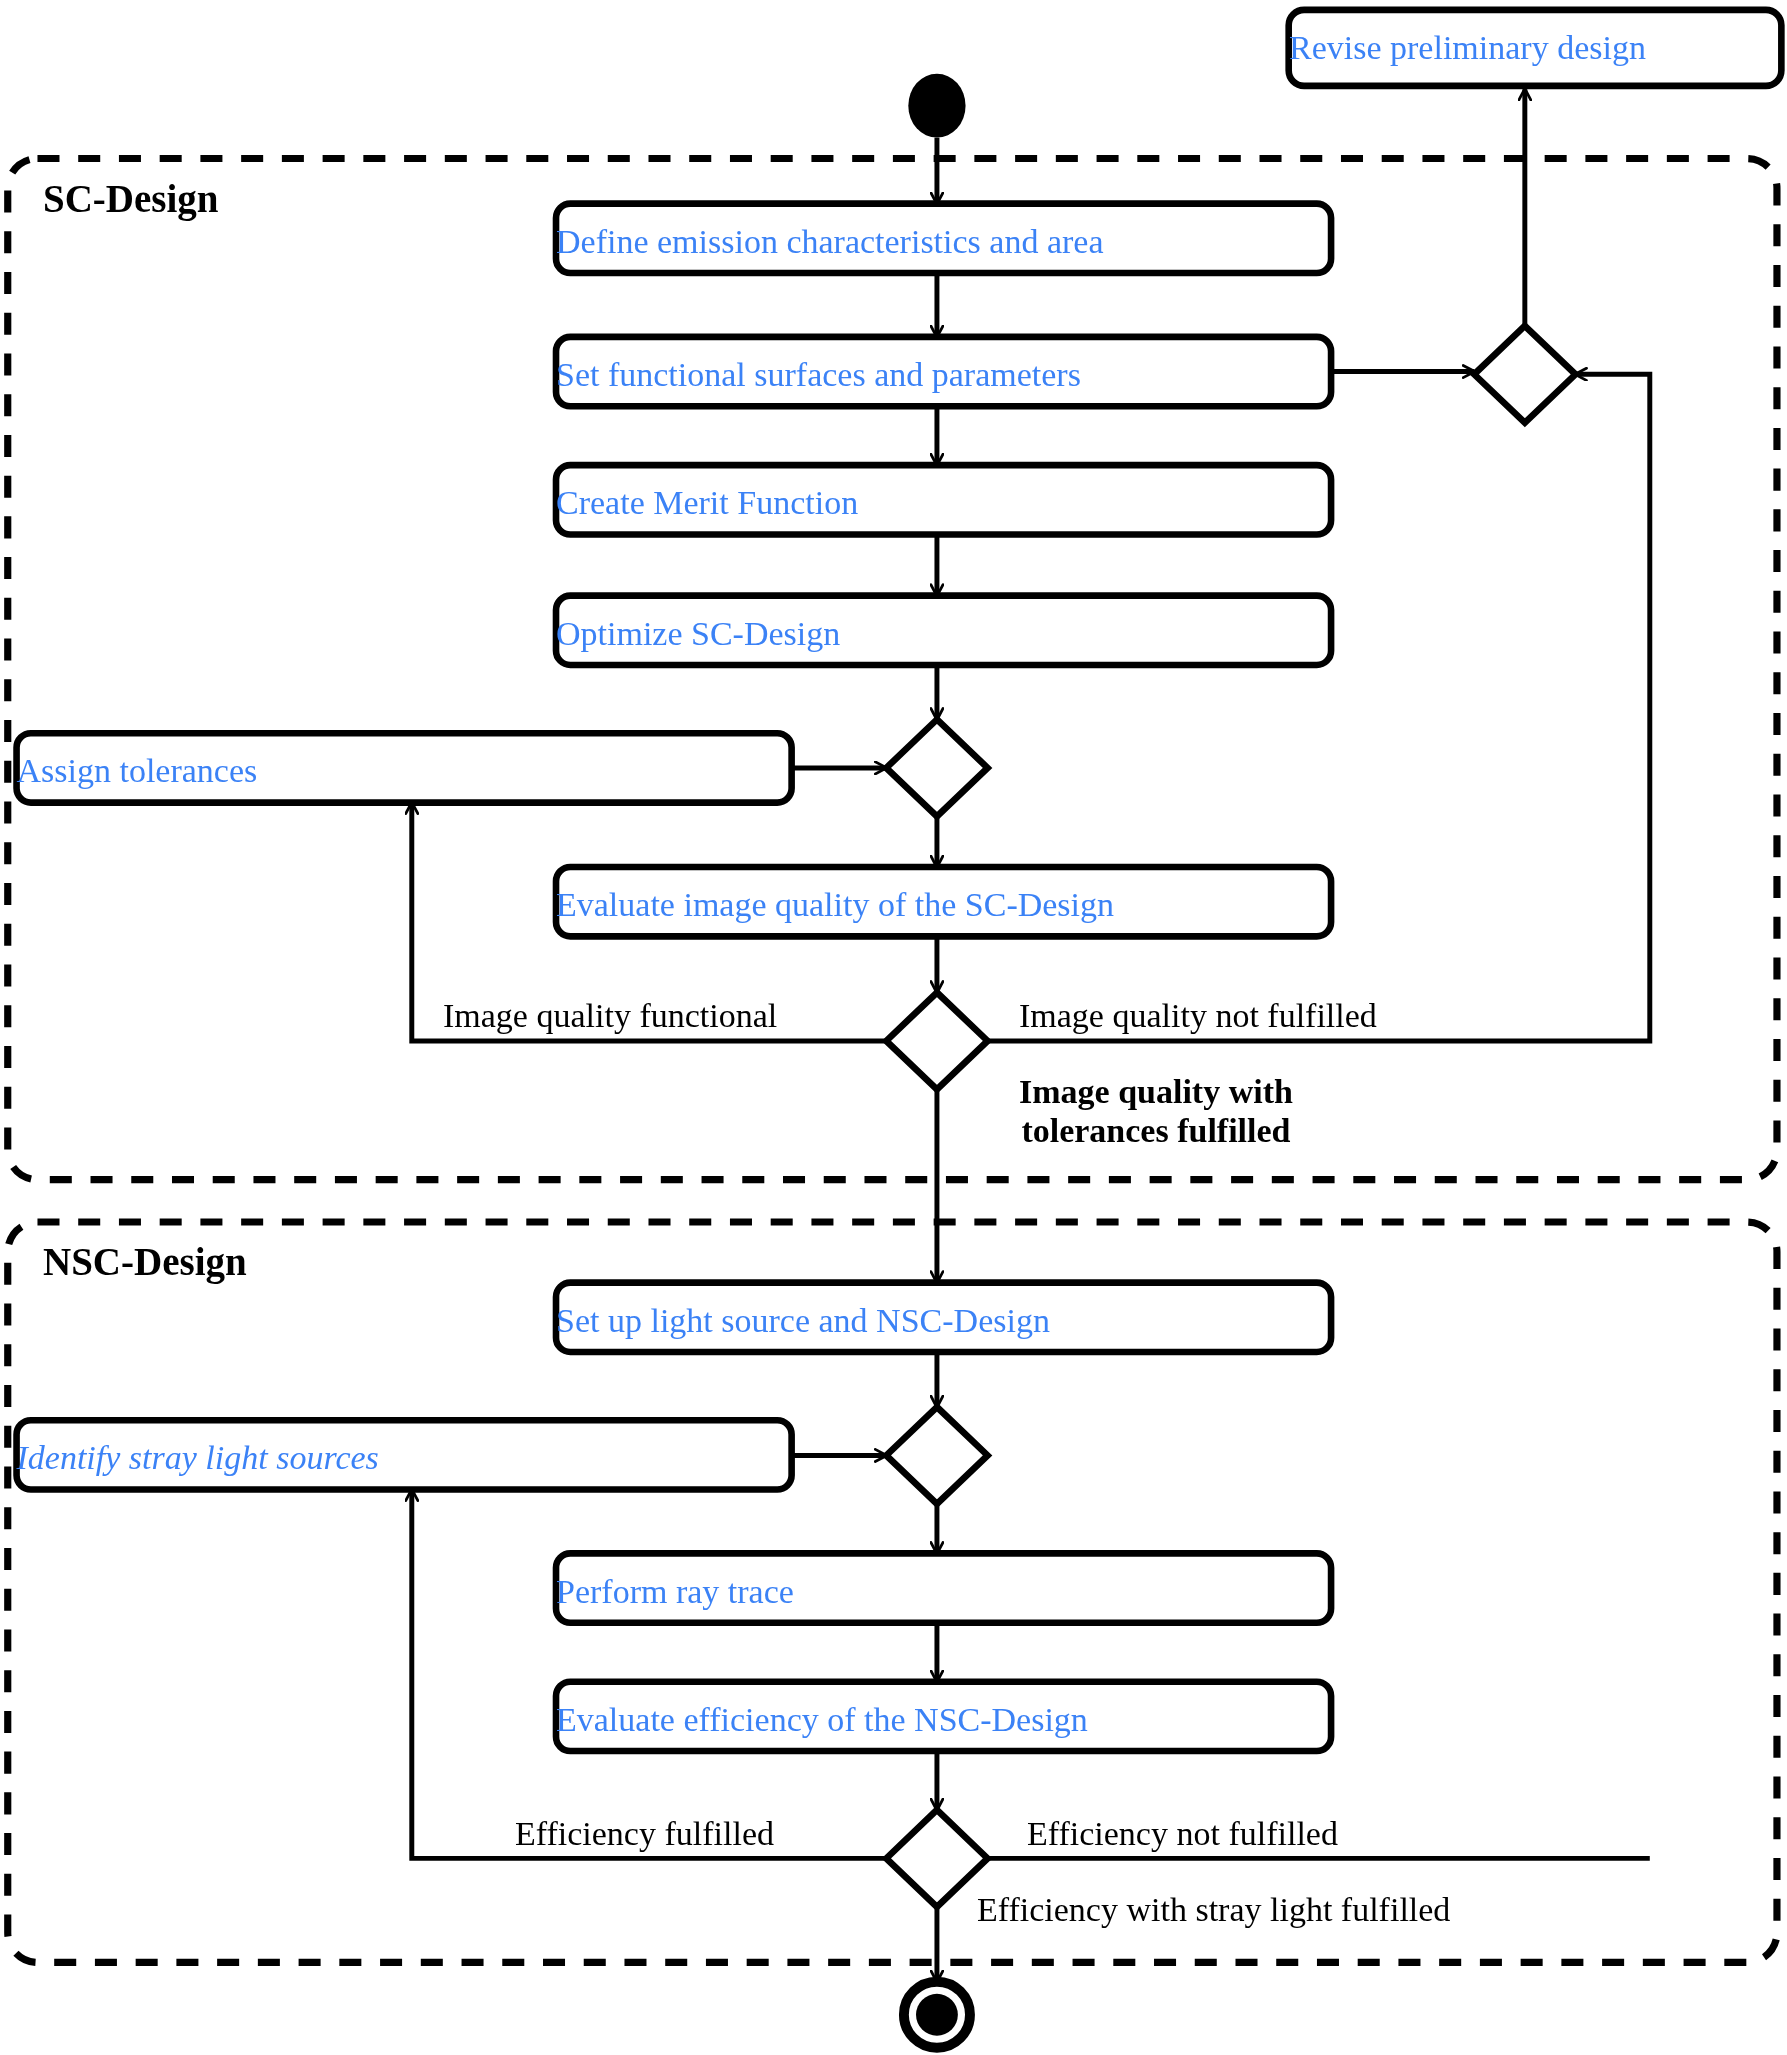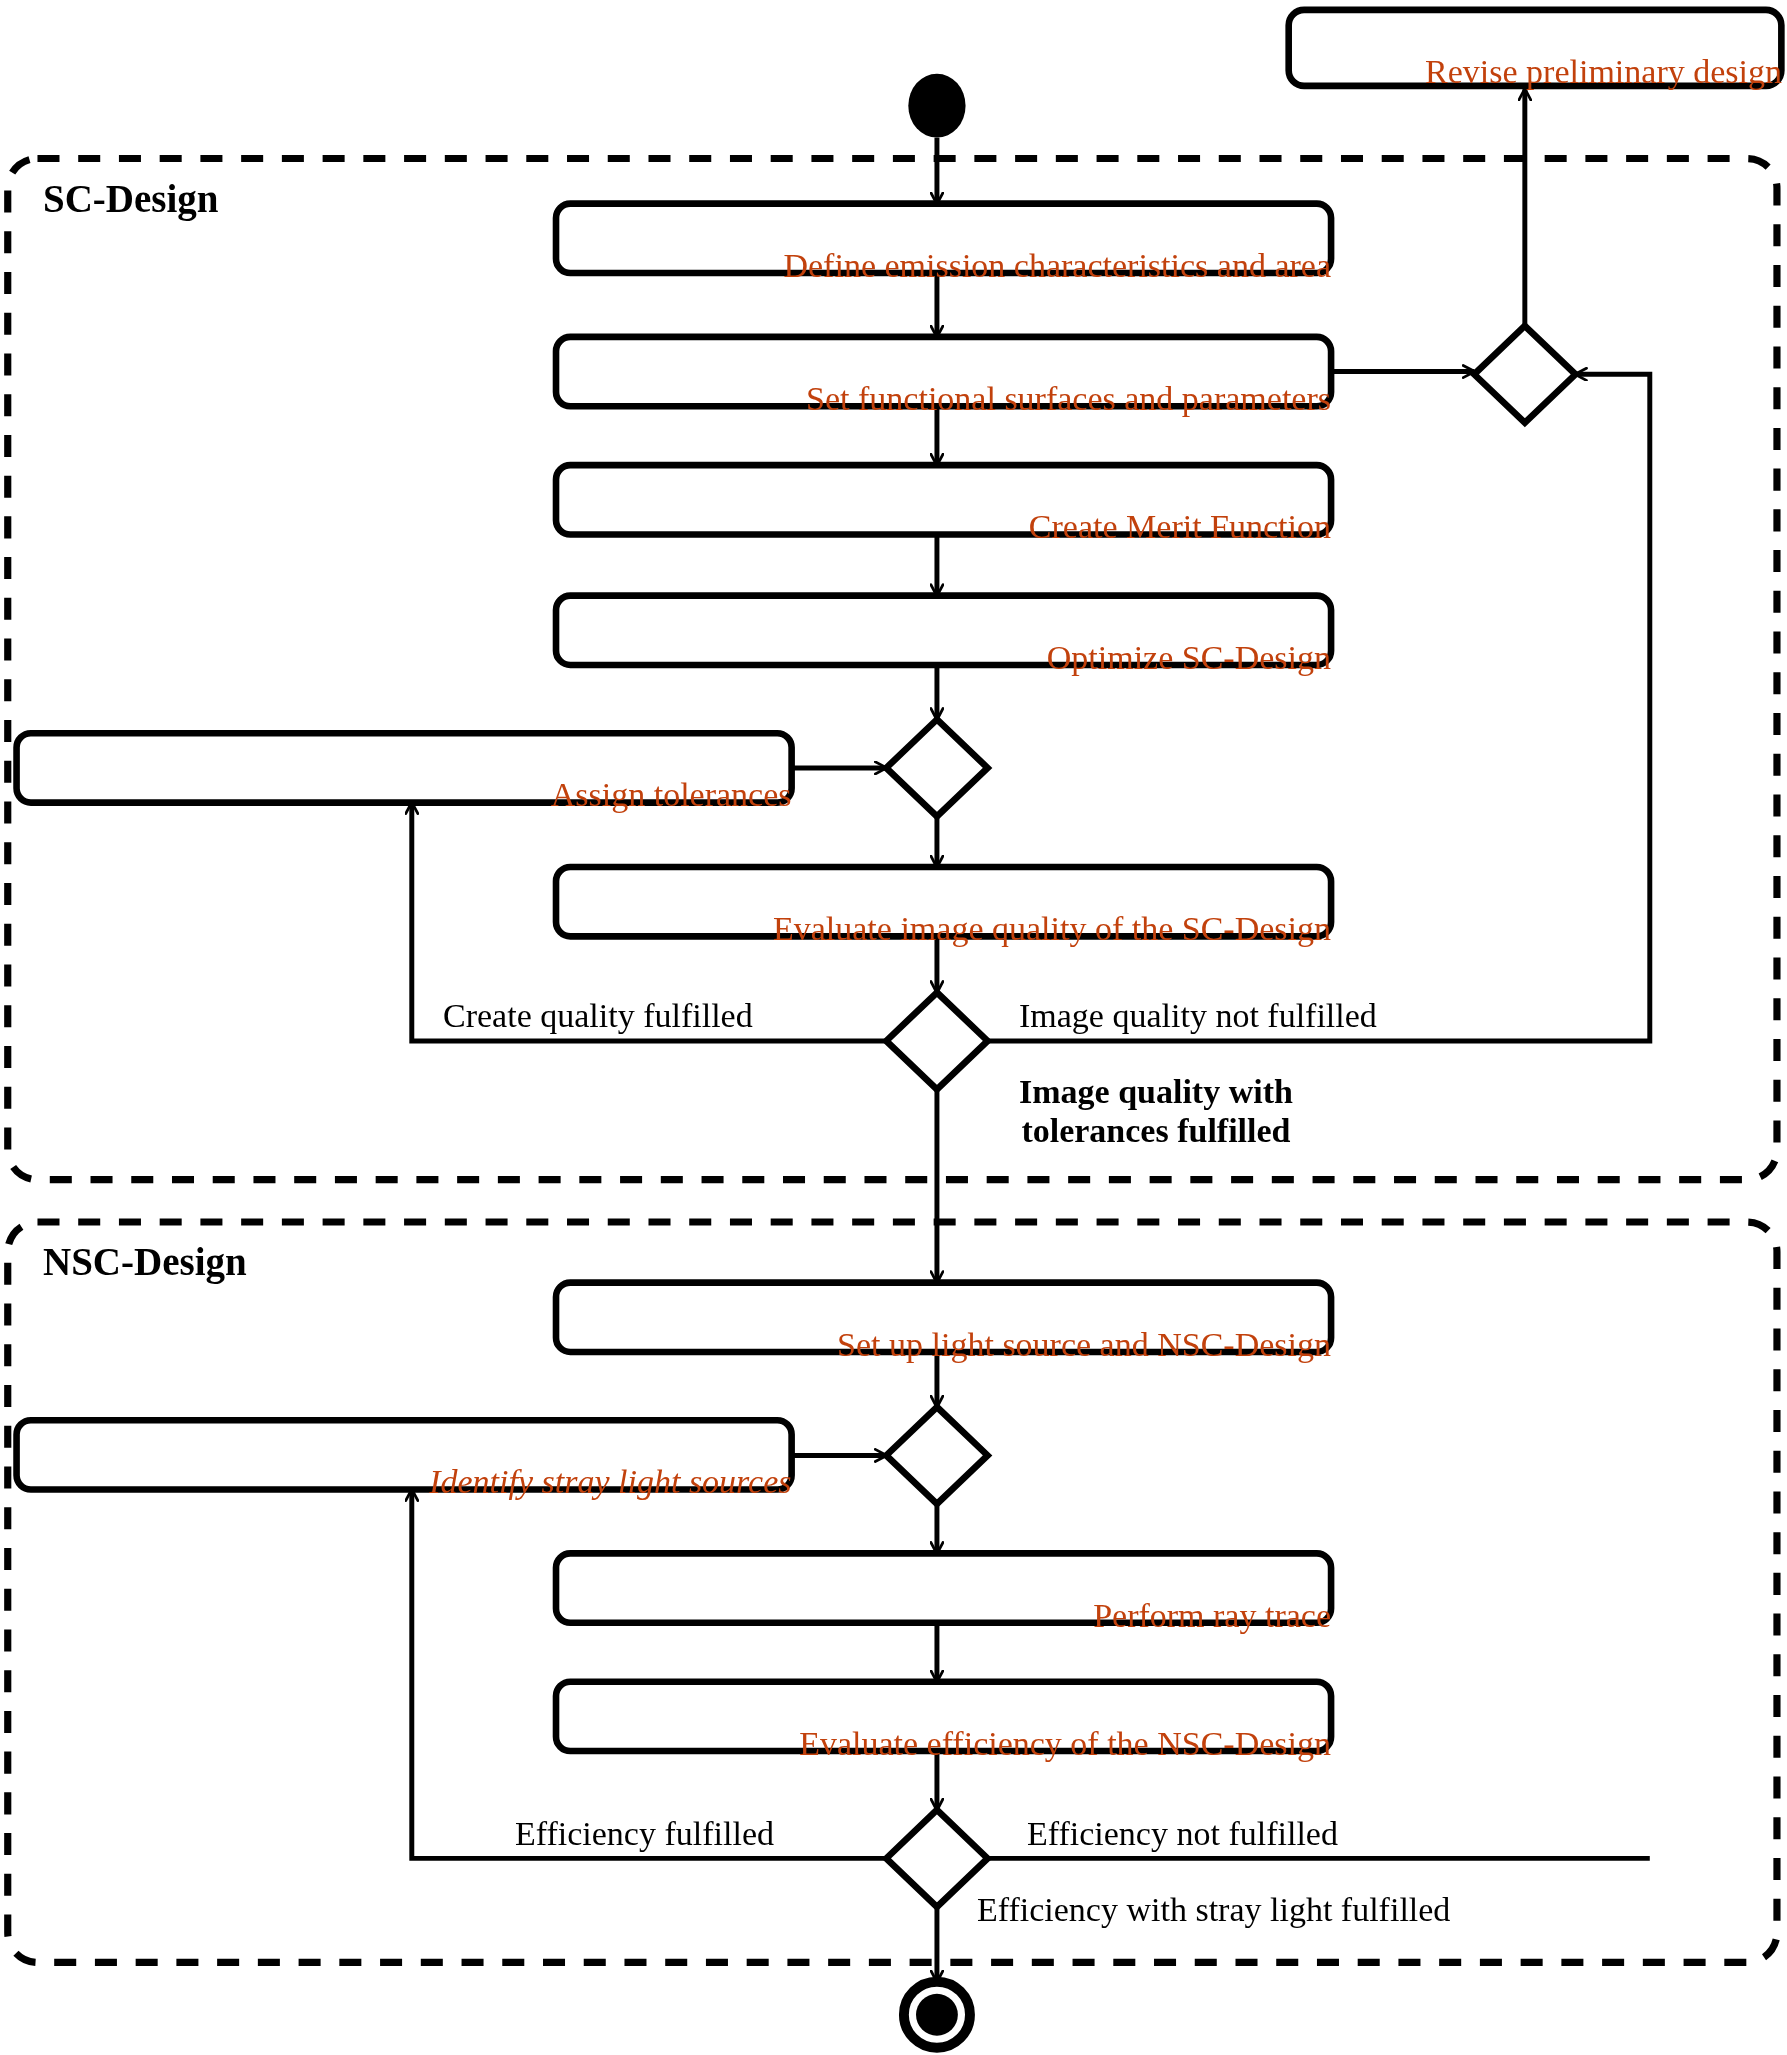--- a/index.html
+++ b/index.html
@@ -5,21 +5,21 @@
   html,body{margin:0;padding:0;background:#ffffff;}
   #canvas{position:relative;width:1788px;height:2056px;background:#ffffff;
           font-family:"Liberation Serif",serif;}
   svg{position:absolute;top:0;left:0;width:1788px;height:2056px;}
   .frame-label{
     position:absolute;font-family:"Liberation Serif",serif;font-weight:bold;
     font-size:39px;color:#000;white-space:nowrap;line-height:1;
   }
   .node-label{
     position:absolute;font-family:"Liberation Serif",serif;font-size:34px;
-    color:#c2410c;white-space:nowrap;text-align:right;line-height:1.12;margin-top:24px;
+    color:#3b82f6;white-space:nowrap;text-align:left;line-height:1.12;
   }
   .edge-label{
     position:absolute;font-family:"Liberation Serif",serif;font-size:34px;
     color:#000;white-space:nowrap;line-height:1.15;
   }
   .edge-label.two-line{white-space:pre-line;text-align:center;}
 </style>
 </head>
 <body>
 
@@ -135,21 +135,21 @@
   <div class="node-label" style="left:556px;top:356px;width:775px;">Set functional surfaces and parameters</div>
   <div class="node-label" style="left:556px;top:484px;width:775px;">Create Merit Function</div>
   <div class="node-label" style="left:556px;top:615px;width:775px;">Optimize SC-Design</div>
   <div class="node-label" style="left:16.5px;top:752px;width:775px;">Assign tolerances</div>
   <div class="node-label" style="left:556px;top:886px;width:775px;">Evaluate image quality of the SC-Design</div>
   <div class="node-label" style="left:556px;top:1302px;width:775px;">Set up light source and NSC-Design</div>
   <div class="node-label" style="left:16.5px;top:1439px;width:775px;font-style:italic;">Identify stray light sources</div>
   <div class="node-label" style="left:556px;top:1573px;width:775px;">Perform ray trace</div>
   <div class="node-label" style="left:556px;top:1701px;width:775px;">Evaluate efficiency of the NSC-Design</div>
 
-  <div class="edge-label" style="left:443px;top:996px;">Create quality fulfilled</div>
+  <div class="edge-label" style="left:443px;top:996px;">Image quality functional</div>
   <div class="edge-label" style="left:1019px;top:996px;">Image quality not fulfilled</div>
   <div class="edge-label two-line" style="left:1019px;top:1072px;font-weight:bold;">Image quality with
 tolerances fulfilled</div>
 
   <div class="edge-label" style="left:515px;top:1814px;">Efficiency fulfilled</div>
   <div class="edge-label" style="left:1027px;top:1814px;">Efficiency not fulfilled</div>
   <div class="edge-label" style="left:977px;top:1890px;">Efficiency with stray light fulfilled</div>
 
 </div>
 

